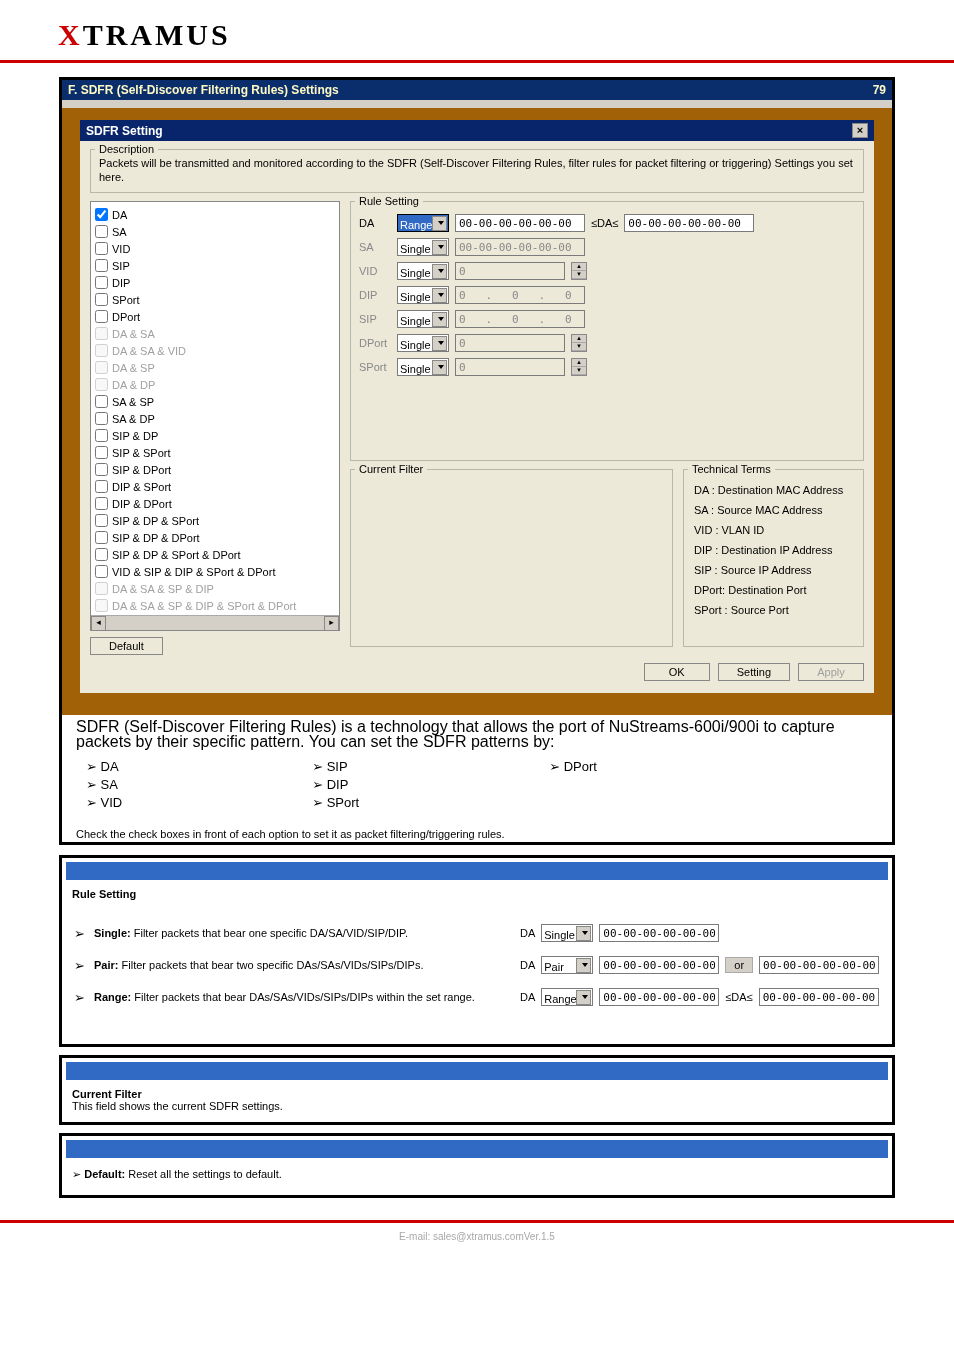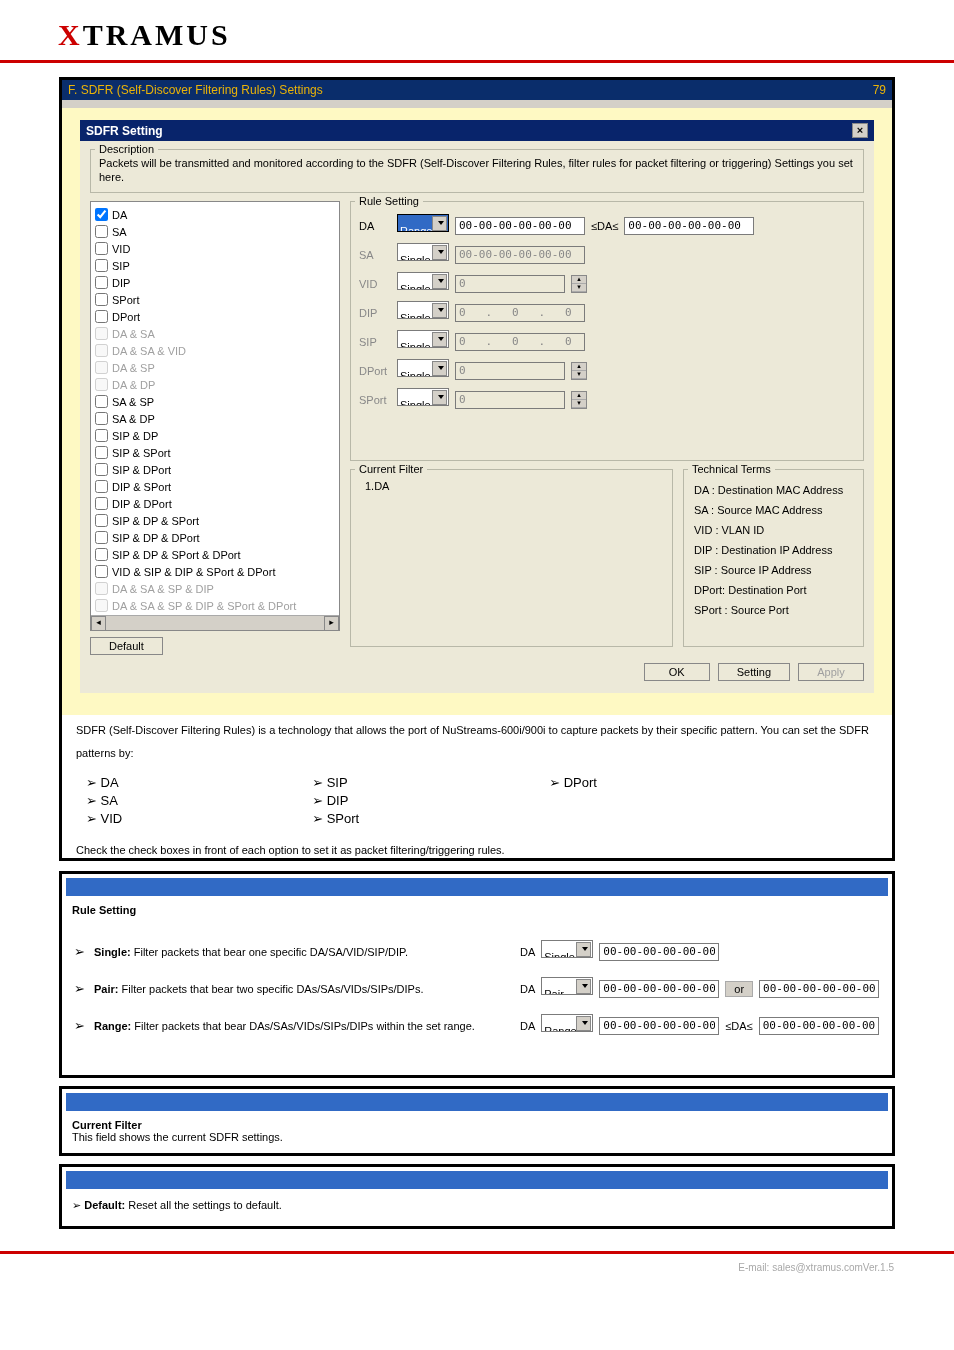--- a/index.html
+++ b/index.html
@@ -3,42 +3,42 @@
 <meta charset="utf-8">
 <style>
 *{box-sizing:border-box;margin:0;padding:0}
 body{font-family:Arial,sans-serif;font-size:11px;color:#000;background:#fff;width:954px}
 .logo-bar{padding:18px 0 6px 58px}
 .logo{font-family:"Times New Roman",serif;font-size:30px;font-weight:bold;letter-spacing:3px;color:#000}
 .logo .x{color:#c00}
 .red-rule{height:3px;background:#cc0000;margin:2px 0 14px 0}
 .outer-frame{margin:0 59px;border:3px solid #000;background:#d4d0c8}
 .outer-frame2{margin:0 59px;border:3px solid #000;background:#fff}
-.header-bar{background:#0a2d6b;color:#eab308;font-weight:normal;font-size:12px;padding:3px 6px;display:flex;justify-content:space-between;align-items:center}
+.header-bar{background:#0a2d6b;color:#fef9c3;font-weight:bold;font-size:12px;padding:3px 6px;display:flex;justify-content:space-between;align-items:center}
 .head-spacer{height:8px}
-.dialog-wrap{background:#fef9c3;padding:12px 18px 22px 18px}
+.dialog-wrap{background:#a16207;padding:12px 18px 22px 18px}
 .dialog{background:#ece9d8;position:relative}
 .dlg-title{background:#08246b;color:#fff;font-weight:bold;padding:3px 6px;display:flex;justify-content:space-between;align-items:center;font-size:12px}
 .close-x{background:#d4d0c8;color:#000;border:1px solid #888;width:16px;height:15px;line-height:12px;text-align:center;font-weight:bold;font-family:Arial;font-size:11px}
 .dlg-body{padding:8px 10px 12px 10px}
 .grp{border:1px solid #b8b8a8;padding:6px 8px 8px 8px;margin-bottom:8px;position:relative}
 .grp-title{position:absolute;top:-7px;left:4px;background:#ece9d8;padding:0 4px;font-size:11px}
 .cols{display:flex;gap:10px}
 .left-col{width:250px;flex:none}
 .right-col{flex:1}
 .chklist{border:1px solid #888;background:#fff;height:430px;padding:4px 2px;overflow:hidden;position:relative;margin-bottom:6px}
 .chklist .cb{display:flex;align-items:center;height:17px;padding:0 2px;font-size:11px}
 .cb input{margin-right:4px}
 .cb.disabled{color:#a0a0a0}
 .chklist .hscroll{position:absolute;bottom:0;left:0;right:0;height:15px;background:#d4d0c8;border-top:1px solid #aaa;display:flex;justify-content:space-between}
 .hscroll .sbtn{width:15px;height:15px;background:#d4d0c8;border:1px solid #888;text-align:center;line-height:11px;font-size:9px}
 .rule-row{display:flex;align-items:center;margin:6px 0;gap:6px;font-size:11px}
 .rlabel{width:32px;color:#888}
 .rlabel.on{color:#000}
-.sel{appearance:none;background:#fff;border:1px solid #7b7b7b;height:18px;font-size:11px;padding:16px 14px 0 2px;position:relative}
+.sel{appearance:none;background:#fff;border:1px solid #7b7b7b;height:18px;font-size:11px;padding:4px 14px 0 2px;position:relative}
 .selwrap{position:relative;display:inline-block}
 .selwrap:after{content:"";position:absolute;right:2px;top:2px;width:13px;height:13px;background:#d4d0c8;border:1px solid #888}
 .selwrap:before{content:"";position:absolute;right:5px;top:7px;border-left:3px solid transparent;border-right:3px solid transparent;border-top:4px solid #000;z-index:2}
 .selwrap.hi .sel{background:#316ac5;color:#fff;border:1px solid #000}
 .txt{border:1px solid #7b7b7b;background:#fff;height:18px;font-size:11px;padding:0 3px;font-family:monospace}
 .txt.dis{background:#ece9d8;color:#888}
 .mid{color:#888}
 .spin{display:inline-flex;flex-direction:column;border:1px solid #888}
 .spin div{width:14px;height:8px;background:#d4d0c8;border-bottom:1px solid #aaa;font-size:7px;text-align:center;line-height:6px}
 .cf-tt{display:flex;gap:10px}
@@ -50,21 +50,21 @@
 .btn.dis{color:#a0a0a0}
 .bullets{padding:10px 0 18px 10px;display:flex;gap:190px}
 .bullets .col{display:flex;flex-direction:column;gap:3px;font-size:13px}
 .bullets .col span:before{content:"➢ ";}
 .sub-head{background:#316ac5;height:18px;margin:4px}
 .rule-examples{padding:6px 12px 24px 12px}
 .ex-row{display:flex;align-items:center;gap:6px;margin:14px 0;font-size:11px}
 .ex-row .arrow{font-size:13px;width:14px}
 .or{background:#d4d0c8;border:1px solid #aaa;padding:1px 8px}
 .footer-rule{height:3px;background:#cc0000;margin:22px 0 8px 0}
-.page-foot{display:flex;justify-content:flex-end;padding:0 60px 14px 60px;color:#a8a8a8;font-size:10px}
+.page-foot{display:flex;justify-content:center;padding:0 60px 14px 60px;color:#a8a8a8;font-size:10px}
 </style>
 </head>
 <body>
 
 <div class="logo-bar">
   <span class="logo"><span class="x">X</span><span>TRAMUS</span></span>
 </div>
 <div class="red-rule"></div>
 
 <div class="outer-frame">
@@ -174,21 +174,20 @@
                       <div>▴</div>
                       <div>▾</div>
                     </span>
                   </div>
                 </div>
             </div>
 
             <div class="cf-tt">
               <div class="grp cf" style="height:178px">
                 <div class="grp-title">Current Filter</div>
-                <div style="padding:4px 6px">1.DA</div>
               </div>
               <div class="grp tt" style="height:178px">
                 <div class="grp-title">Technical Terms</div>
                 <div class="tt-list" id="ttlist">
                     <div>DA : Destination MAC Address</div>
                     <div>SA : Source MAC Address</div>
                     <div>VID : VLAN ID</div>
                     <div>DIP : Destination IP Address</div>
                     <div>SIP : Source IP Address</div>
                     <div>DPort: Destination Port</div>
@@ -202,21 +201,21 @@
               <button class="btn">Setting</button>
               <button class="btn dis">Apply</button>
             </div>
           </div>
         </div>
       </div>
     </div>
   </div>
 
   <div style="background:#fff;padding:4px 14px 2px 14px">
-    <div style="font-size:11px;line-height:23px">SDFR (Self-Discover Filtering Rules) is a technology that allows the port of NuStreams-600i/900i to capture packets by their specific pattern. You can set the SDFR patterns by:</div>
+    <div style="font-size:16px;line-height:15px">SDFR (Self-Discover Filtering Rules) is a technology that allows the port of NuStreams-600i/900i to capture packets by their specific pattern. You can set the SDFR patterns by:</div>
     <div class="bullets">
       <div class="col" id="bc1">
           <span>DA</span>
           <span>SA</span>
           <span>VID</span>
         </div>
       <div class="col" id="bc2">
           <span>SIP</span>
           <span>DIP</span>
           <span>SPort</span>

